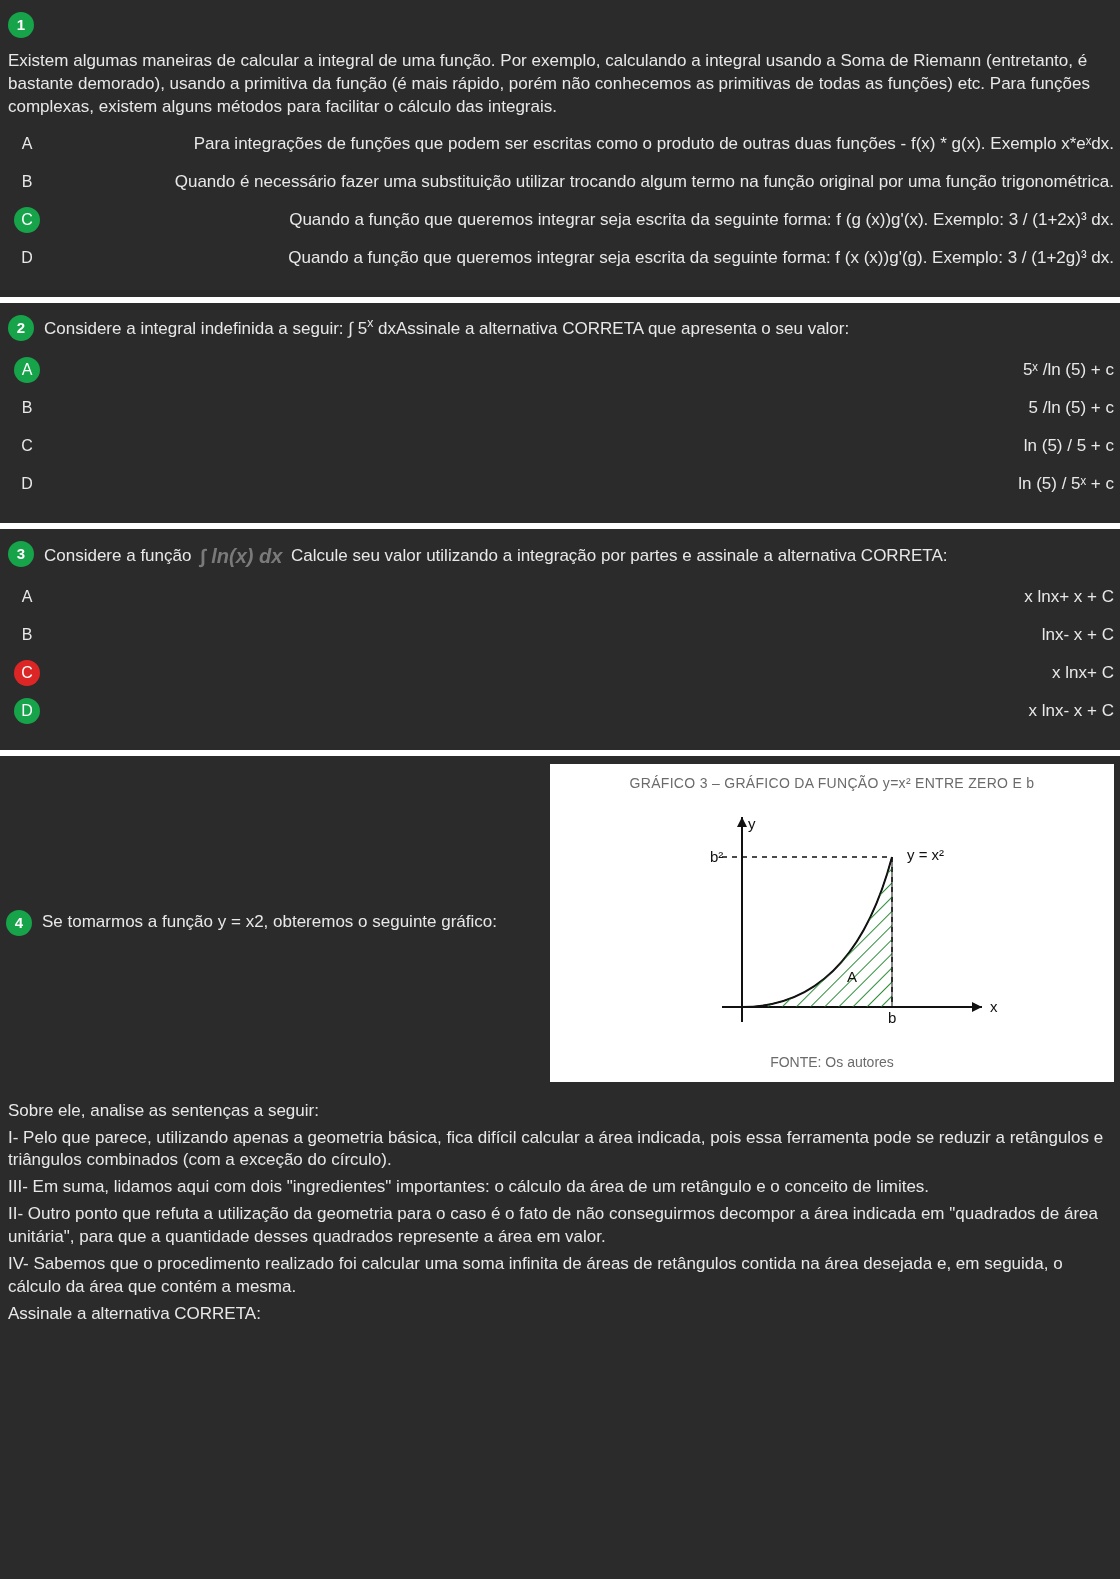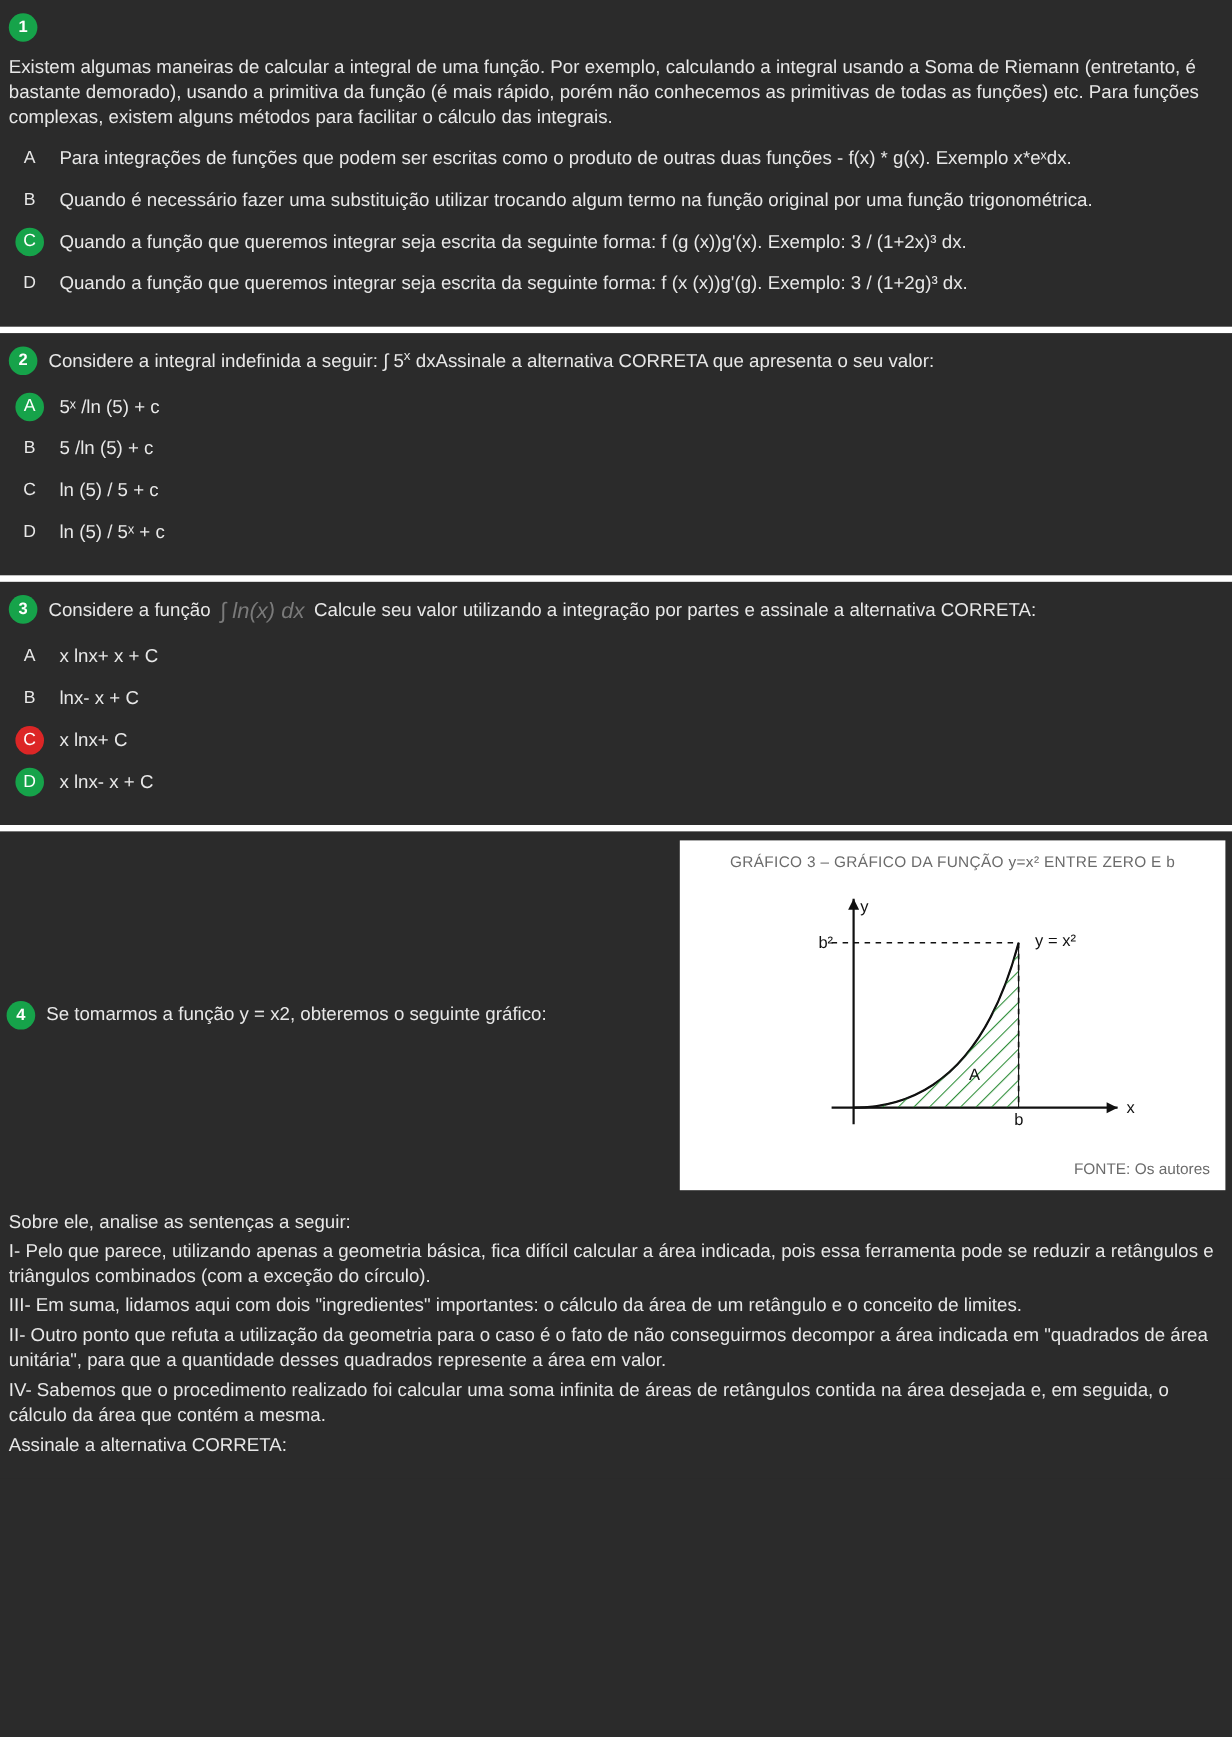--- a/index.html
+++ b/index.html
@@ -59,59 +59,60 @@
     width: 26px;
     height: 26px;
     border-radius: 50%;
     font-size: 16px;
     margin-right: 14px;
     flex: 0 0 26px;
     color: #e8e8e8;
   }
   .opt-letter.sel-green { background: #16a34a; color: #fff; }
   .opt-letter.sel-red   { background: #dc2626; color: #fff; }
-  .opt-text { flex: 1; padding-top: 2px; }
+  .opt-text { flex: 1; padding-top: 2px; text-align: right; }
   .math-sup { font-size: 0.72em; vertical-align: super; }
   .integral-img {
     display: inline-block;
     color: #7a7a7a;
     font-style: italic;
     font-size: 20px;
     padding: 0 4px;
     position: relative;
     top: 2px;
+    font-weight: bold;
   }
   
   .q4-row {
     display: flex;
     align-items: center;
     gap: 20px;
     margin-bottom: 18px;
   }
   .q4-left {
     flex: 1;
     display: flex;
     align-items: center;
   }
   .graph-box {
     background: #ffffff;
     color: #555;
-    width: 496px;
+    width: 564px;
     padding: 10px 14px 10px 14px;
     font-family: "Segoe UI", Arial, sans-serif;
   }
   .graph-title {
     text-align: center;
     font-size: 14px;
     letter-spacing: 0.3px;
     color: #6b6b6b;
     margin-bottom: 4px;
   }
   .graph-caption {
-    text-align: right;
+    text-align: center;
     font-size: 14px;
     color: #6b6b6b;
     margin-top: 6px;
   }
   .svg-wrap { display:flex; justify-content:center; }
   .stmt { margin: 4px 2px; }
 </style>
 </head>
 <body>
 

